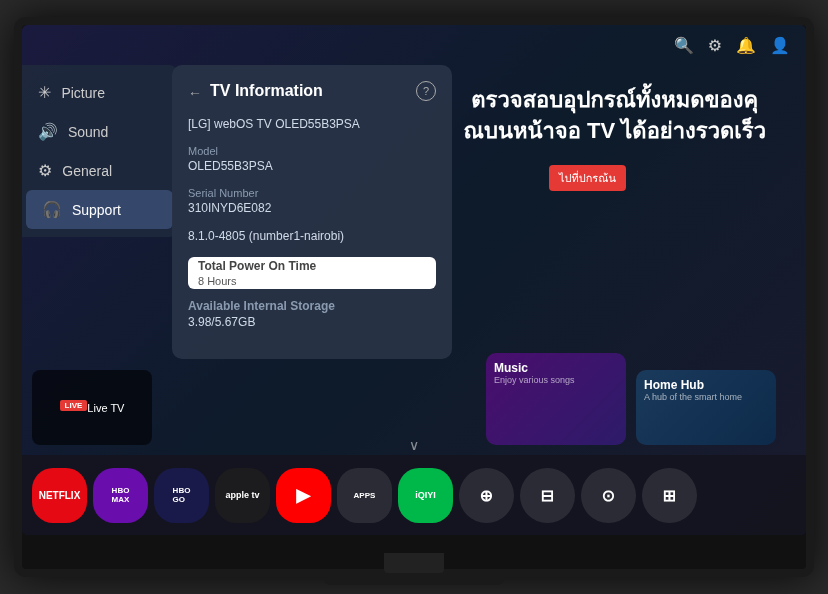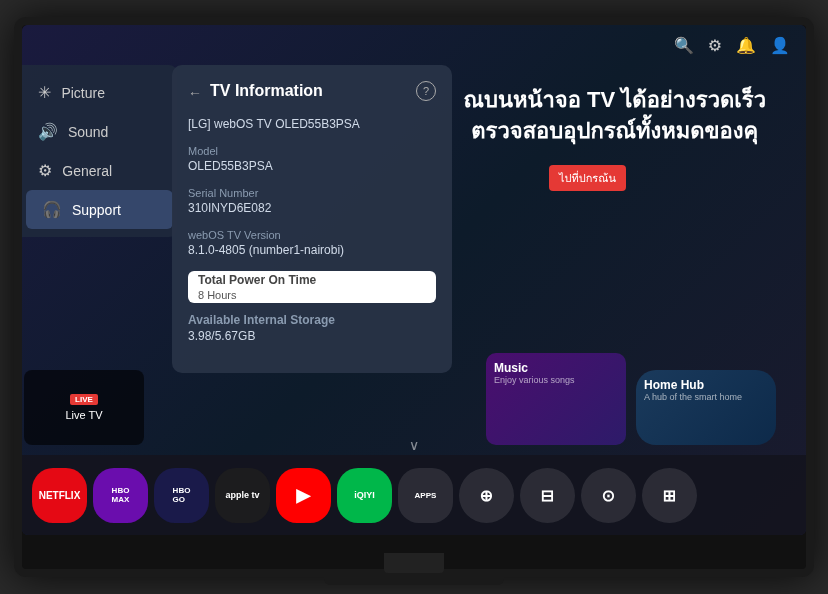--- a/index.html
+++ b/index.html
@@ -149,47 +149,47 @@
     }
 
     
     .hub-card {
       position: absolute;
       bottom: 90px;
       right: 30px;
       width: 140px;
       height: 75px;
       background: linear-gradient(135deg, #1a3a5c, #0d2a4a);
-      border-radius: 20px;
+      border-radius: 10px;
       padding: 8px;
       z-index: 2;
     }
 
     .hub-card .card-title {
       color: white;
       font-size: 12px;
       font-weight: bold;
     }
 
     .hub-card .card-sub {
       color: rgba(255,255,255,0.6);
       font-size: 9px;
     }
 
     
     .live-tv {
       position: absolute;
       bottom: 90px;
-      left: 2px;
+      left: 10px;
       width: 120px;
       height: 75px;
       background: rgba(0,0,0,0.6);
       border-radius: 8px;
       display: flex;
-      flex-direction: column;
+      flex-direction: row;
       align-items: center;
       justify-content: center;
       z-index: 2;
     }
 
     .live-badge {
       background: #e53935;
       color: white;
       font-size: 8px;
       font-weight: bold;
@@ -356,22 +356,22 @@
     <div class="tv-bg"></div>
 
     <div class="top-bar">
       <span class="top-icon">🔍</span>
       <span class="top-icon">⚙</span>
       <span class="top-icon">🔔</span>
       <span class="top-icon">👤</span>
     </div>
 
     <div class="bg-thai-text">
+      <div>ตรวจสอบอุปกรณ์ทั้งหมดของคุ</div>
       <div>ณบนหน้าจอ TV ได้อย่างรวดเร็ว</div>
-      <div>ตรวจสอบอุปกรณ์ทั้งหมดของคุ</div>
     </div>
 
     <div class="red-btn">ไปที่ปกรณ้น</div>
 
     <div class="music-card">
       <div class="card-title">Music</div>
       <div class="card-sub">Enjoy various songs</div>
     </div>
 
     <div class="hub-card">
@@ -383,22 +383,22 @@
       <div class="live-badge">LIVE</div>
       <div class="live-tv-label">Live TV</div>
     </div>
 
     <div class="bottom-apps">
       <div class="app-icon app-netflix">NETFLIX</div>
       <div class="app-icon app-hbo" style="font-size:8px;">HBO<br>MAX</div>
       <div class="app-icon app-hbo2" style="font-size:8px;">HBO<br>GO</div>
       <div class="app-icon app-apple" style="font-size:9px;">apple tv</div>
       <div class="app-icon app-youtube" style="font-size:18px;">▶</div>
+      <div class="app-icon app-apps" style="font-size:8px;">APPS</div>
       <div class="app-icon app-iqiyi" style="font-size:9px;">iQIYI</div>
-      <div class="app-icon app-apps" style="font-size:8px;">APPS</div>
       <div class="app-icon app-circle" style="font-size:16px;">⊕</div>
       <div class="app-icon app-circle" style="font-size:16px;">⊟</div>
       <div class="app-icon app-circle" style="font-size:16px;">⊙</div>
       <div class="app-icon app-circle" style="font-size:16px;">⊞</div>
     </div>
 
     <div class="chevron-down">∨</div>
 
     <div class="sidebar">
       <div class="sidebar-item">
@@ -434,21 +434,20 @@
         <div class="info-label">Model</div>
         <div class="info-value">OLED55B3PSA</div>
       </div>
 
       <div class="info-row">
         <div class="info-label">Serial Number</div>
         <div class="info-value">310INYD6E082</div>
       </div>
 
       <div class="info-row">
-        <div class="info-label">webOS TV Version</div>
         <div class="info-value">8.1.0-4805 (number1-nairobi)</div>
       </div>
 
       <div class="info-row-highlighted">
         <div class="info-label">Total Power On Time</div>
         <div class="info-value">8 Hours</div>
       </div>
 
       <div class="info-row">
         <div class="info-label" style="color:#8a9bb0; font-weight:600; font-size:12px;">Available Internal Storage</div>

